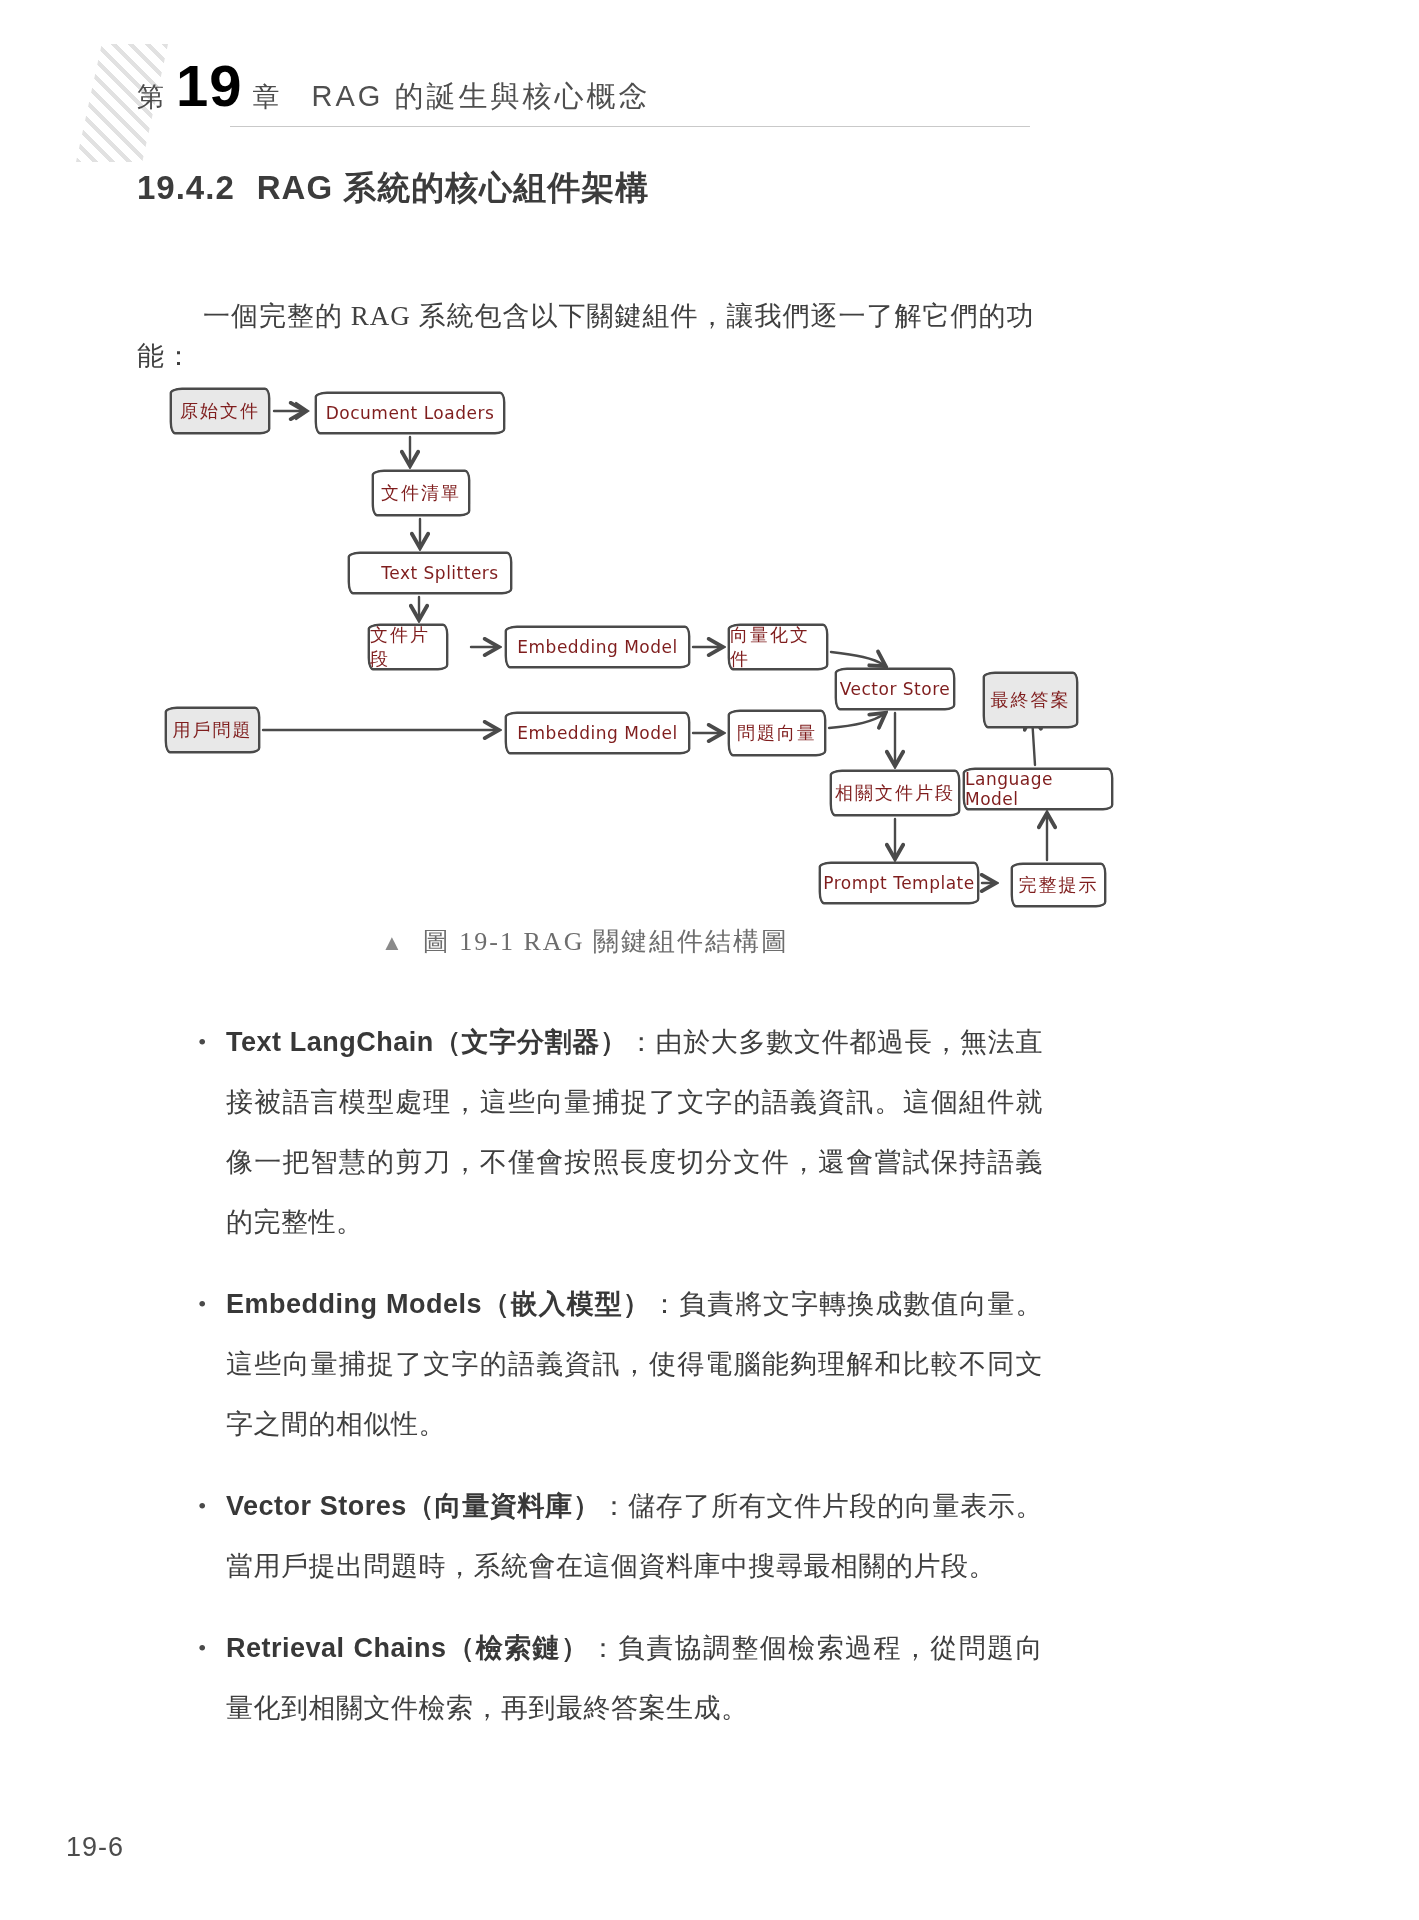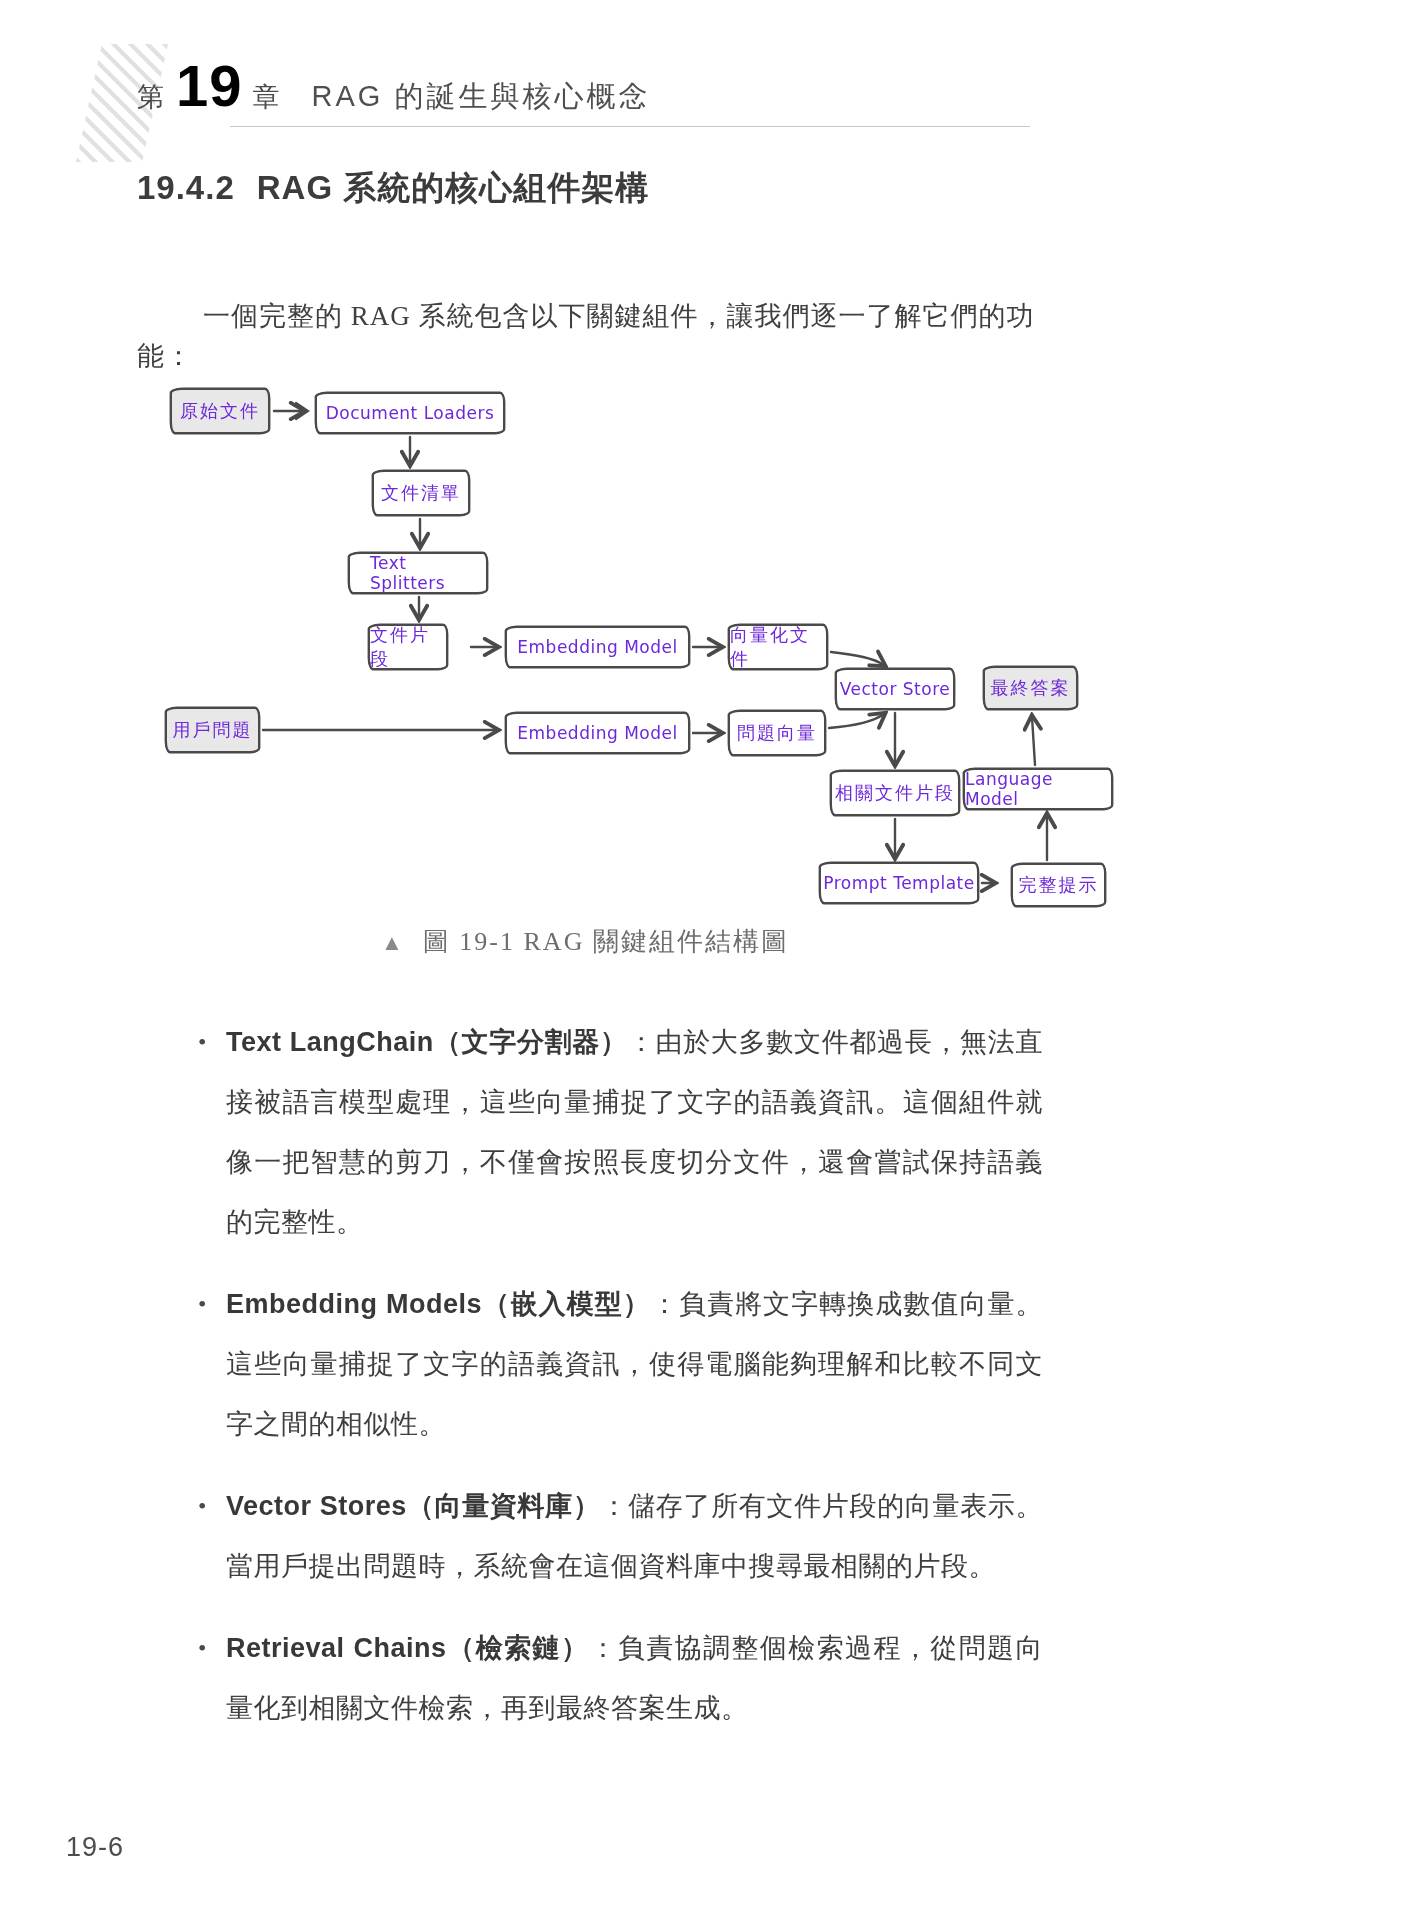--- a/index.html
+++ b/index.html
@@ -47,37 +47,37 @@
 
   
   .diagram {
     position:absolute; left:135px; top:380px; width:1010px; height:535px;
     font-family:"DejaVu Sans", sans-serif;
   }
   .diagram svg.wires { position:absolute; left:0; top:0; width:1010px; height:535px; }
   .node {
     position:absolute; border:2.5px solid #4a4a4a; background:#ffffff;
     display:flex; align-items:center; justify-content:center;
-    font-size:17px; color:#6d28d9; letter-spacing:.5px;
+    font-size:17px; color:#7f1d1d; letter-spacing:.5px;
     border-radius:12px 5px 10px 5px / 5px 10px 5px 12px;
     box-shadow:0 0 0 .4px #4a4a4a;
   }
   .node.highlight { background:#e8e8e8; }
   .node.cjk { font-size:18px; letter-spacing:2px; }
 
   
   .n-raw            { left:35px;  top:8px;   width:100px; height:46px; }
   .n-loaders        { left:180px; top:12px;  width:190px; height:42px; }
   .n-doclist        { left:237px; top:90px;  width:98px;  height:46px; }
-  .n-splitters      { left:213px; top:172px; width:140px; height:42px;padding-left:20px; }
+  .n-splitters      { left:213px; top:172px; width:164px; height:42px;padding-left:20px; }
   .n-chunks         { left:233px; top:244px; width:80px; height:46px; }
   .n-embed-docs     { left:370px; top:246px; width:185px; height:42px; }
   .n-vectdocs       { left:593px; top:244px; width:100px; height:46px; }
   .n-vectorstore    { left:700px; top:288px; width:120px; height:42px; }
-  .n-finalanswer    { left:848px; top:286px; width:95px;  height:44px; }
+  .n-finalanswer    { left:848px; top:292px; width:95px;  height:56px; }
   .n-userq          { left:30px;  top:327px; width:95px;  height:46px; }
   .n-embed-query    { left:370px; top:332px; width:185px; height:42px; }
   .n-qvector        { left:593px; top:330px; width:98px;  height:46px; }
   .n-related        { left:695px; top:390px; width:130px; height:46px; }
   .n-langmodel      { left:828px; top:388px; width:150px; height:42px; }
   .n-prompttpl      { left:684px; top:482px; width:160px; height:42px; }
   .n-fullprompt     { left:876px; top:483px; width:95px;  height:44px; }
 
   
   .fig-caption {

